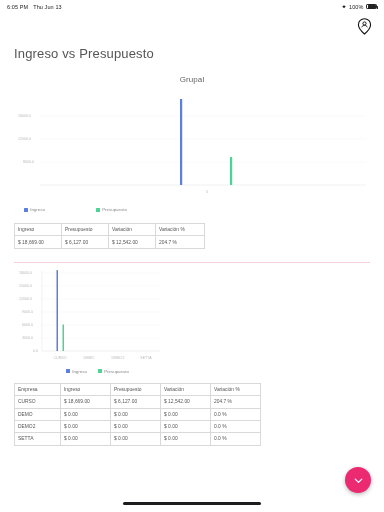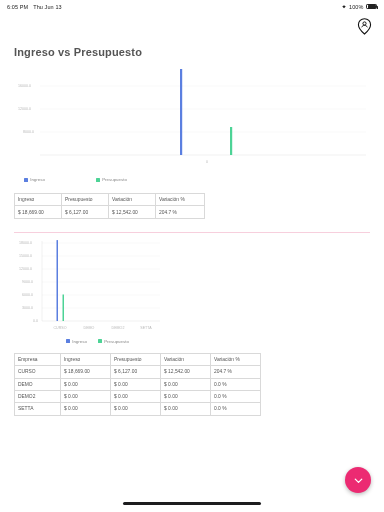--- a/index.html
+++ b/index.html
@@ -43,23 +43,23 @@
     align-items:center;
     justify-content:flex-end;
     padding-right:11px;
   }
   .pin-btn { width:18px; height:18px; display:flex; align-items:center; justify-content:center; cursor:pointer; }
 
   
   .page { padding:0 14px; }
 
   .page-title {
-    font-size:11px;
+    font-size:13px;
     color:#555;
-    font-weight:700;
+    font-weight:400;
     margin-top:7px;
     letter-spacing:.15px;
   }
 
   
   .chart-title {
     text-align:center;
     font-size:8px;
     color:#666;
     margin-top:14px;
@@ -175,20 +175,21 @@
       <circle cx="12" cy="9" r="2.6" fill="none" stroke="#111" stroke-width="1.6"></circle>
       <path d="M7.2 15.3 c1-2.1 2.8-3.1 4.8-3.1 s3.8 1 4.8 3.1" fill="none" stroke="#111" stroke-width="1.6"></path>
     </svg>
   </div>
 </div>
 
 <div class="page">
 
   <h1 class="page-title">Ingreso vs Presupuesto</h1>
 
+  <div class="chart-title">Grupal</div>
 
   <div class="chart-wrap">
     <svg viewBox="0 0 356 118" preserveAspectRatio="none">
 
       <line class="grid-line" x1="26" y1="28" x2="352" y2="28"></line>
       <line class="grid-line" x1="26" y1="51" x2="352" y2="51"></line>
       <line class="grid-line" x1="26" y1="74" x2="352" y2="74"></line>
 
       <line class="axis-line" x1="26" y1="97" x2="352" y2="97"></line>
 

